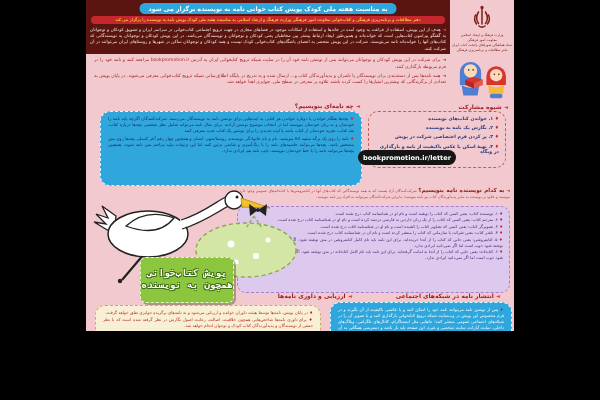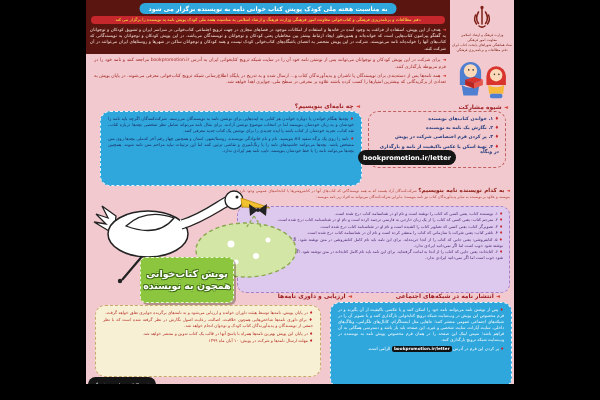--- a/index.html
+++ b/index.html
@@ -1,17 +1,17 @@
 <!DOCTYPE html>
 <html lang="fa"><head>
 <meta charset="utf-8">
 <title>پویش کتاب‌خوانی نامه به نویسنده</title>
 <style>
   html,body{margin:0;padding:0;background:#000;}
-  .stage{position:relative;width:600px;height:384px;background:#000;overflow:hidden;
+  .stage{position:relative;width:600px;height:331px;background:#000;overflow:hidden;
          font-family:"DejaVu Sans",sans-serif;}
   .poster{position:absolute;left:86px;top:0;width:428px;height:400px;background:#f2c9ce;
           direction:rtl;overflow:hidden;}
   
   .header{position:absolute;left:0;top:0;width:364px;height:54px;background:#5a1510;}
   .pill-blue{position:absolute;top:3px;left:50%;transform:translateX(-50%);
              background:#2fa7dd;color:#fff;font-size:6.2px;font-weight:bold;
              padding:2px 9px;border-radius:7px;white-space:nowrap;}
   .pill-red{position:absolute;top:15.5px;left:5px;right:5px;background:#c5272d;color:#f5e642;
             font-size:4.3px;text-align:center;padding:1.5px 3px;border-radius:5px;}
@@ -44,21 +44,21 @@
   .whichauthor{position:absolute;left:146px;top:186px;width:278px;font-size:3.6px;color:#b03a30;
                line-height:1.45;text-align:justify;}
   .whichauthor .hinline{font-size:5.6px;font-weight:bold;color:#8f1d14;}
   .purplebox{position:absolute;left:151px;top:206px;width:273px;height:87px;background:#ddc9ed;
              border:1.5px dashed #a87fc6;border-radius:9px;padding:3.5px 6px;box-sizing:border-box;overflow:hidden;}
   .purplebox .li{font-size:4.1px;color:#4a2570;line-height:1.38;text-align:justify;margin-bottom:1px;}
   
   .stork{position:absolute;left:0px;top:176px;}
   .badge{position:absolute;left:54px;top:257px;width:92px;height:44px;background:#8cc63e;
          border:1.6px dashed #e9f4d4;border-radius:6px;box-shadow:2px 2px 0 rgba(60,40,20,.35);
-         display:flex;flex-direction:column;align-items:center;justify-content:center;}
+         display:flex;flex-direction:column;align-items:center;justify-content:center;font-family:Liberation Mono, monospace;}
   .badge div{font-size:9.5px;font-weight:bold;color:#fff;line-height:1.25;white-space:nowrap;
              text-shadow:0.8px 0.8px 0 #3f6b16,-0.8px 0.8px 0 #3f6b16,0.8px -0.8px 0 #3f6b16,-0.8px -0.8px 0 #3f6b16;}
   
   .yellowbox{position:absolute;left:9px;top:305px;width:226px;height:72px;background:#f7f0d5;
              border:1.5px dashed #c9a96a;border-radius:10px;padding:4px 7px;box-sizing:border-box;overflow:hidden;}
   .yellowbox .li{font-size:4.2px;color:#b5271f;line-height:1.4;text-align:justify;margin-bottom:1.5px;}
   .socialbox{position:absolute;left:244px;top:302px;width:182px;height:86px;background:#2fa7dd;
              border:1.6px dashed #e8f4fb;border-radius:10px;padding:4px 7px;box-sizing:border-box;overflow:hidden;}
   .socialbox .li{font-size:4.2px;color:#fff;line-height:1.45;text-align:justify;}
   .socialbox .note{margin-top:2px;}

